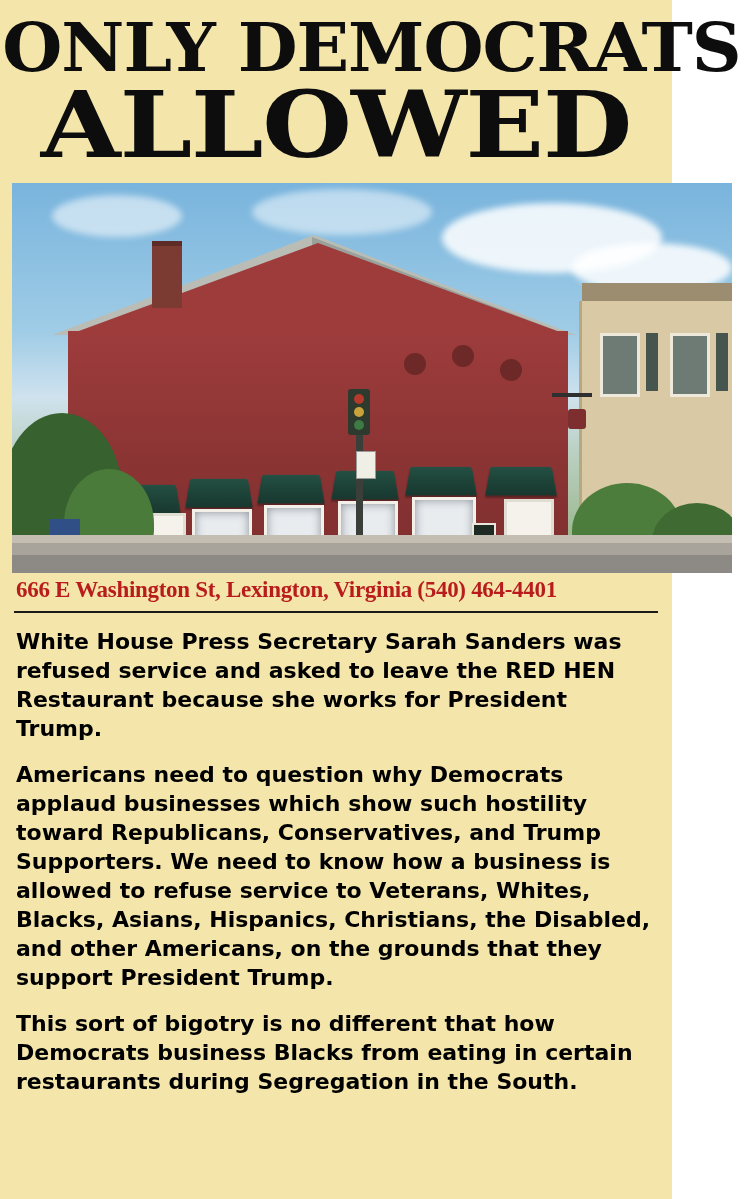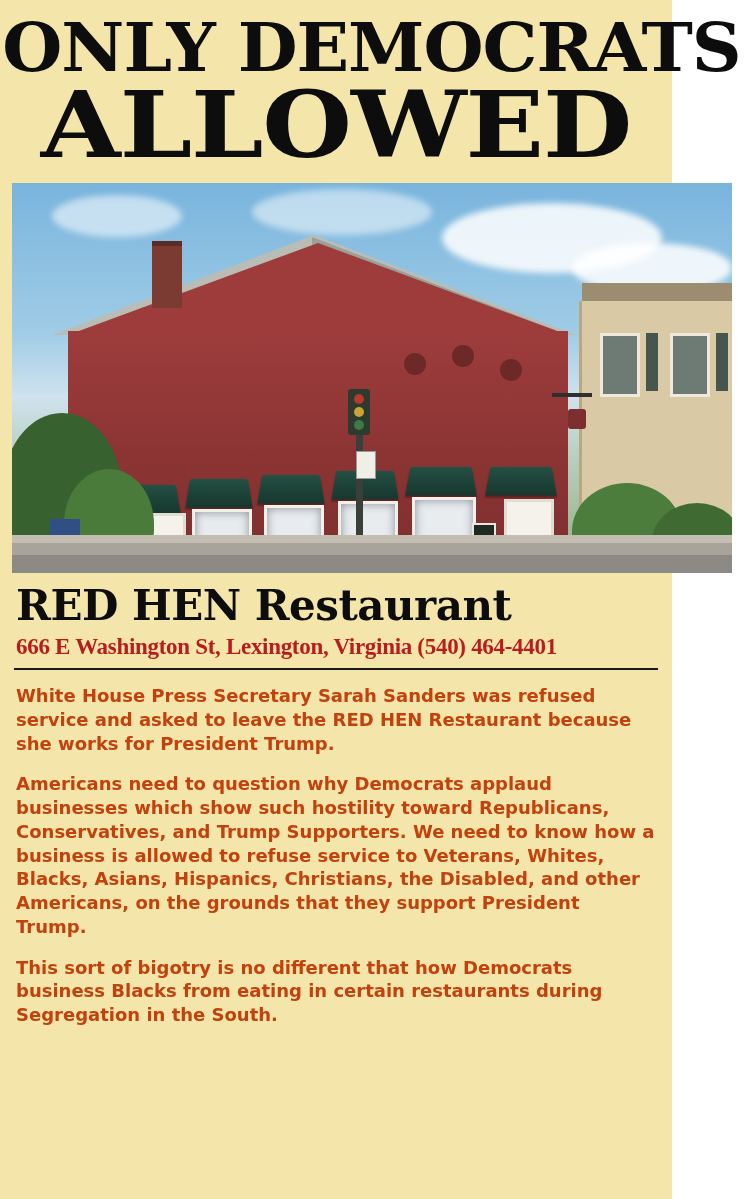--- a/index.html
+++ b/index.html
@@ -283,24 +283,24 @@
     letter-spacing: -0.3px;
     white-space: nowrap;
   }
   .rule {
     height: 2px;
     background: #1a1a1a;
     margin: 8px 2px 0 2px;
   }
   .body-copy {
     margin: 14px 4px 0 4px;
-    color: #c2410c;
+    color: #000000;
     font-family: "DejaVu Sans", "Liberation Sans", sans-serif;
     font-weight: bold;
-    font-size: 18px;
+    font-size: 22px;
     line-height: 1.32;
   }
   .body-copy p { margin: 0 0 17px 0; }
   .body-copy p:last-child { margin-bottom: 0; }
 </style>
 </head>
 <body>
 
 <div class="poster">
 
@@ -370,21 +370,20 @@
     <div class="shrub s3"></div>
     <div class="shrub s4"></div>
 
     <div class="bin"></div>
 
     <div class="pavement"></div>
     <div class="curb"></div>
     <div class="road"></div>
   </div>
 
-  <div class="restaurant-name">RED HEN Restaurant</div>
   <div class="address">666 E Washington St, Lexington, Virginia (540) 464-4401</div>
   <div class="rule"></div>
 
   <div class="body-copy">
     <p>White House Press Secretary Sarah Sanders was refused service and asked to leave the RED HEN Restaurant because she works for President Trump.</p>
     <p>Americans need to question why Democrats applaud businesses which show such hostility toward Republicans, Conservatives, and Trump Supporters. We need to know how a business is allowed to refuse service to Veterans, Whites, Blacks, Asians, Hispanics, Christians, the Disabled, and other Americans, on the grounds that they support President Trump.</p>
     <p>This sort of bigotry is no different that how Democrats business Blacks from eating in certain restaurants during Segregation in the South.</p>
   </div>
 
 </div>

